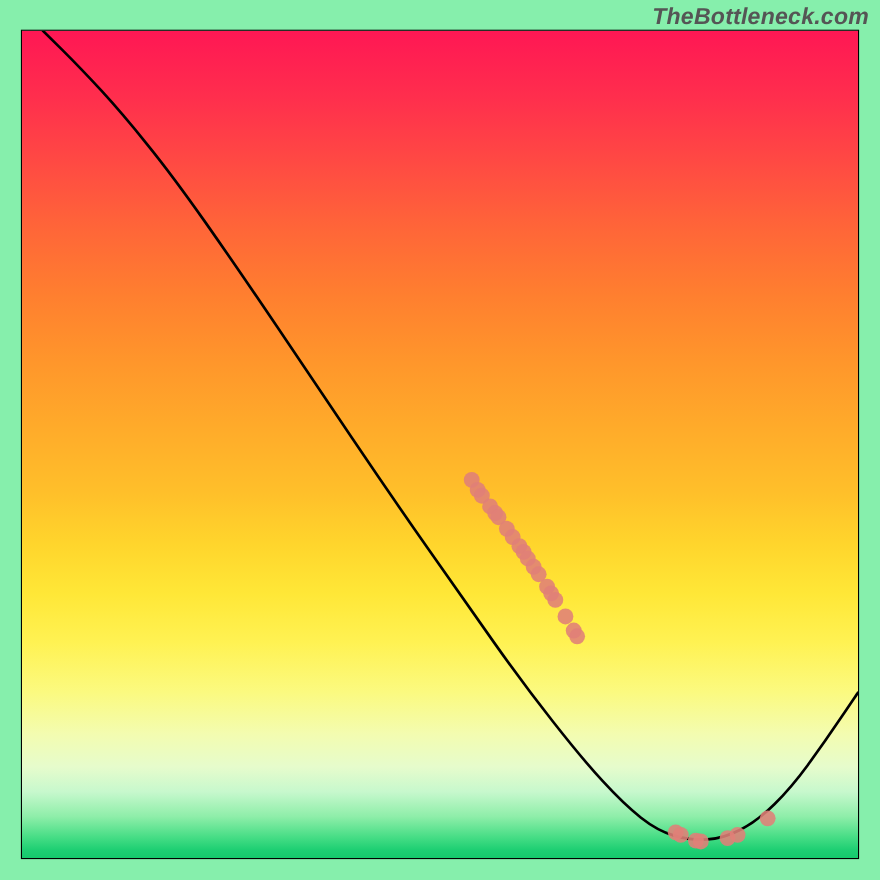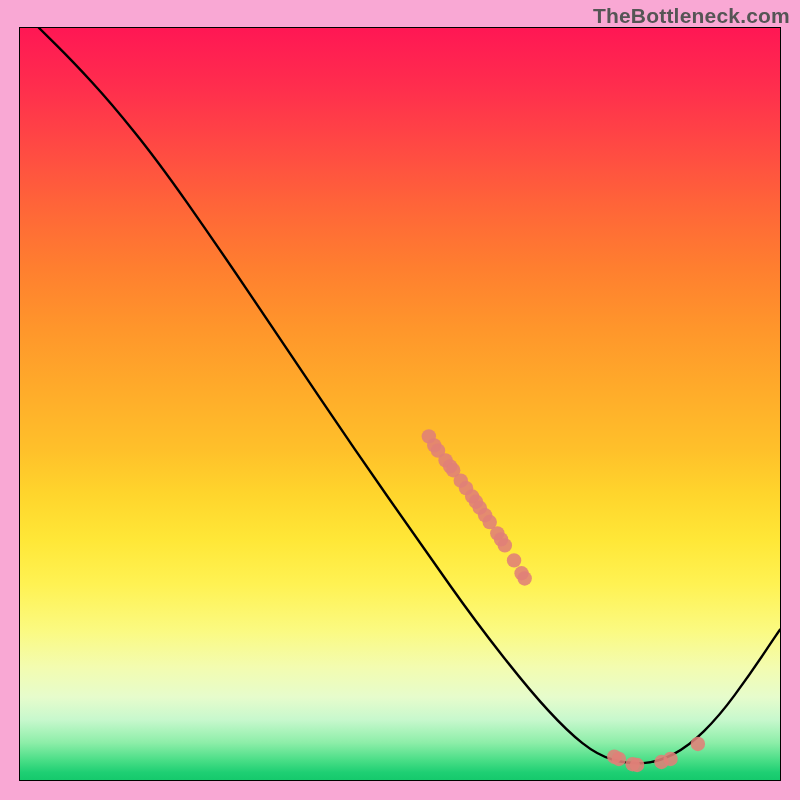--- a/index.html
+++ b/index.html
@@ -7,21 +7,22 @@
     padding: 0;
     width: 800px;
     height: 800px;
     overflow: hidden;
     font-family: Arial, Helvetica, sans-serif;
   }
   .container {
     position: relative;
     width: 800px;
     height: 800px;
-    background: #f9a8d4;
+    background: #86efac;
+    font-style: italic;
   }
   .attribution {
     position: absolute;
     top: 4px;
     right: 10px;
     font-size: 21px;
     font-weight: 600;
     color: #555555;
     letter-spacing: 0.2px;
     z-index: 3;

